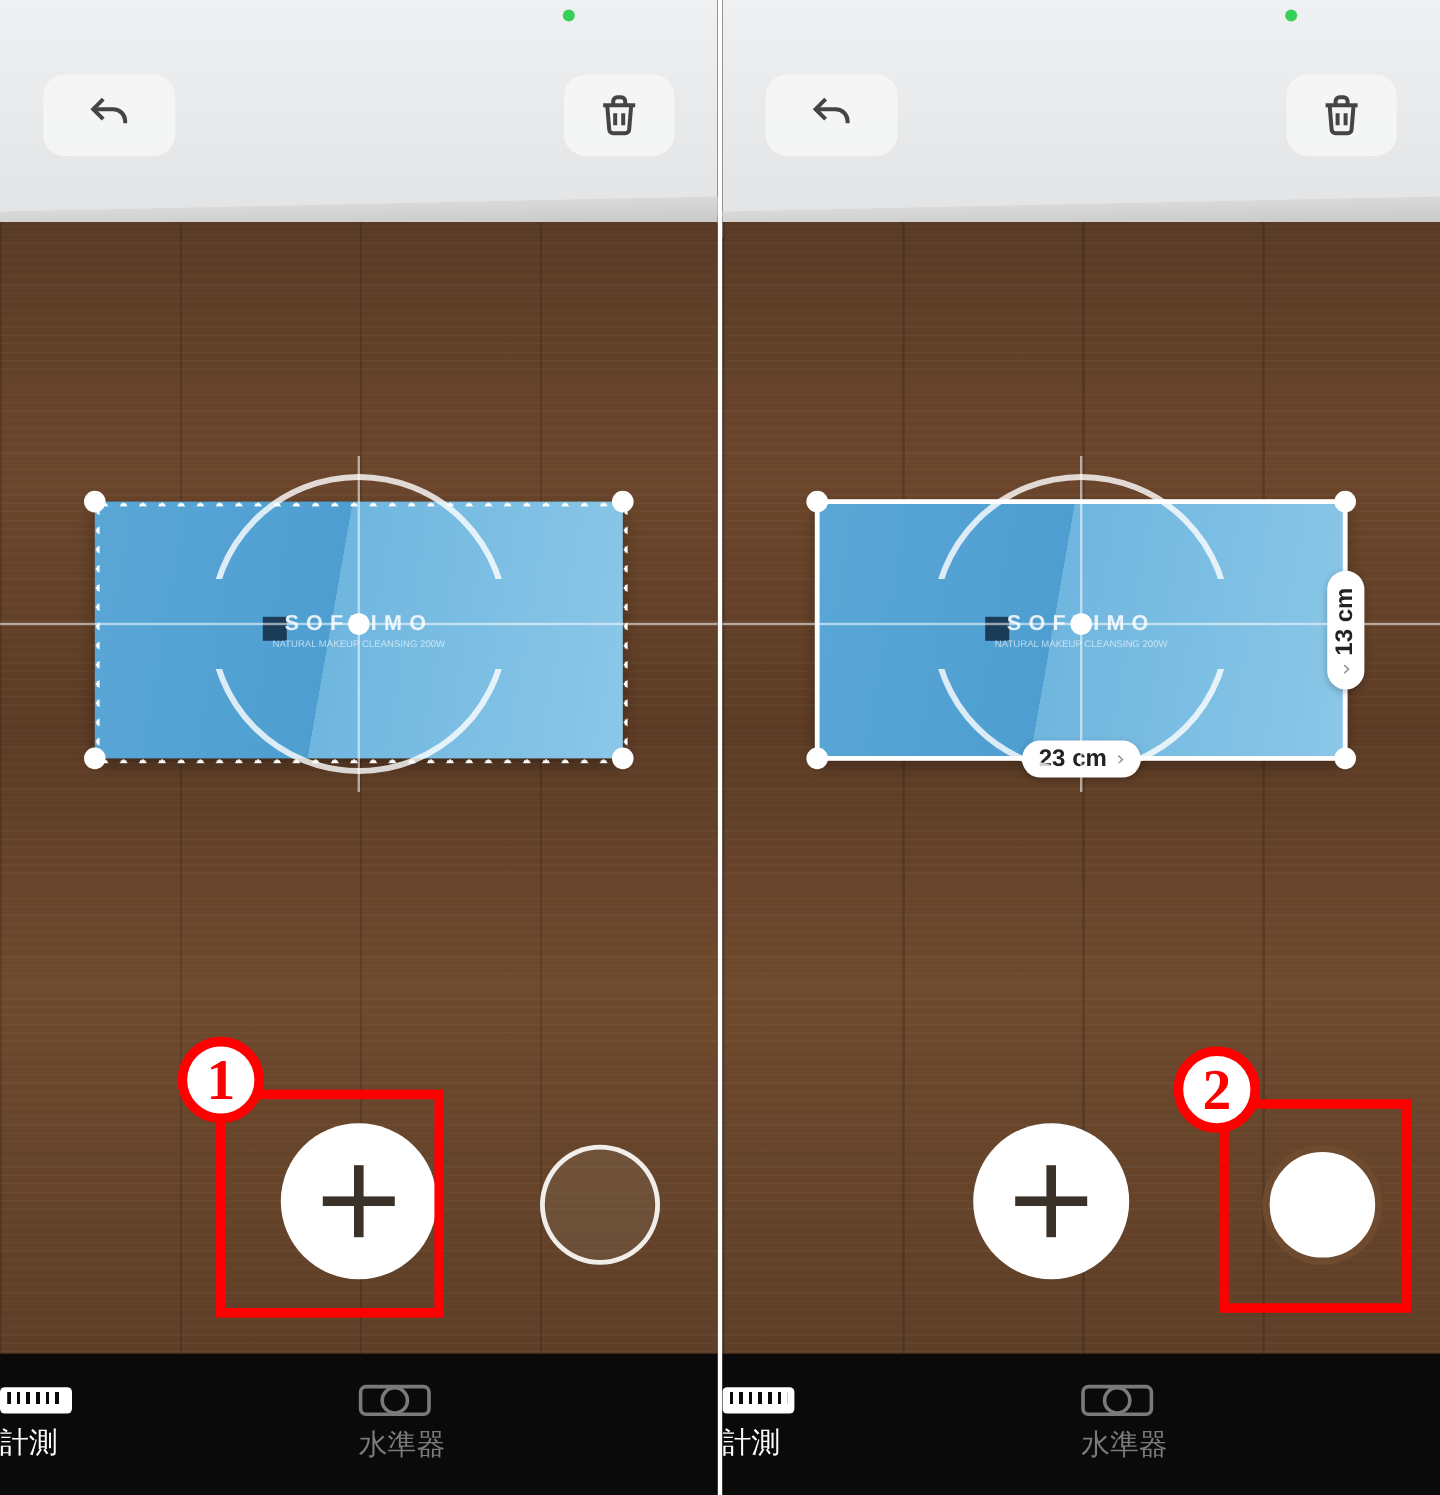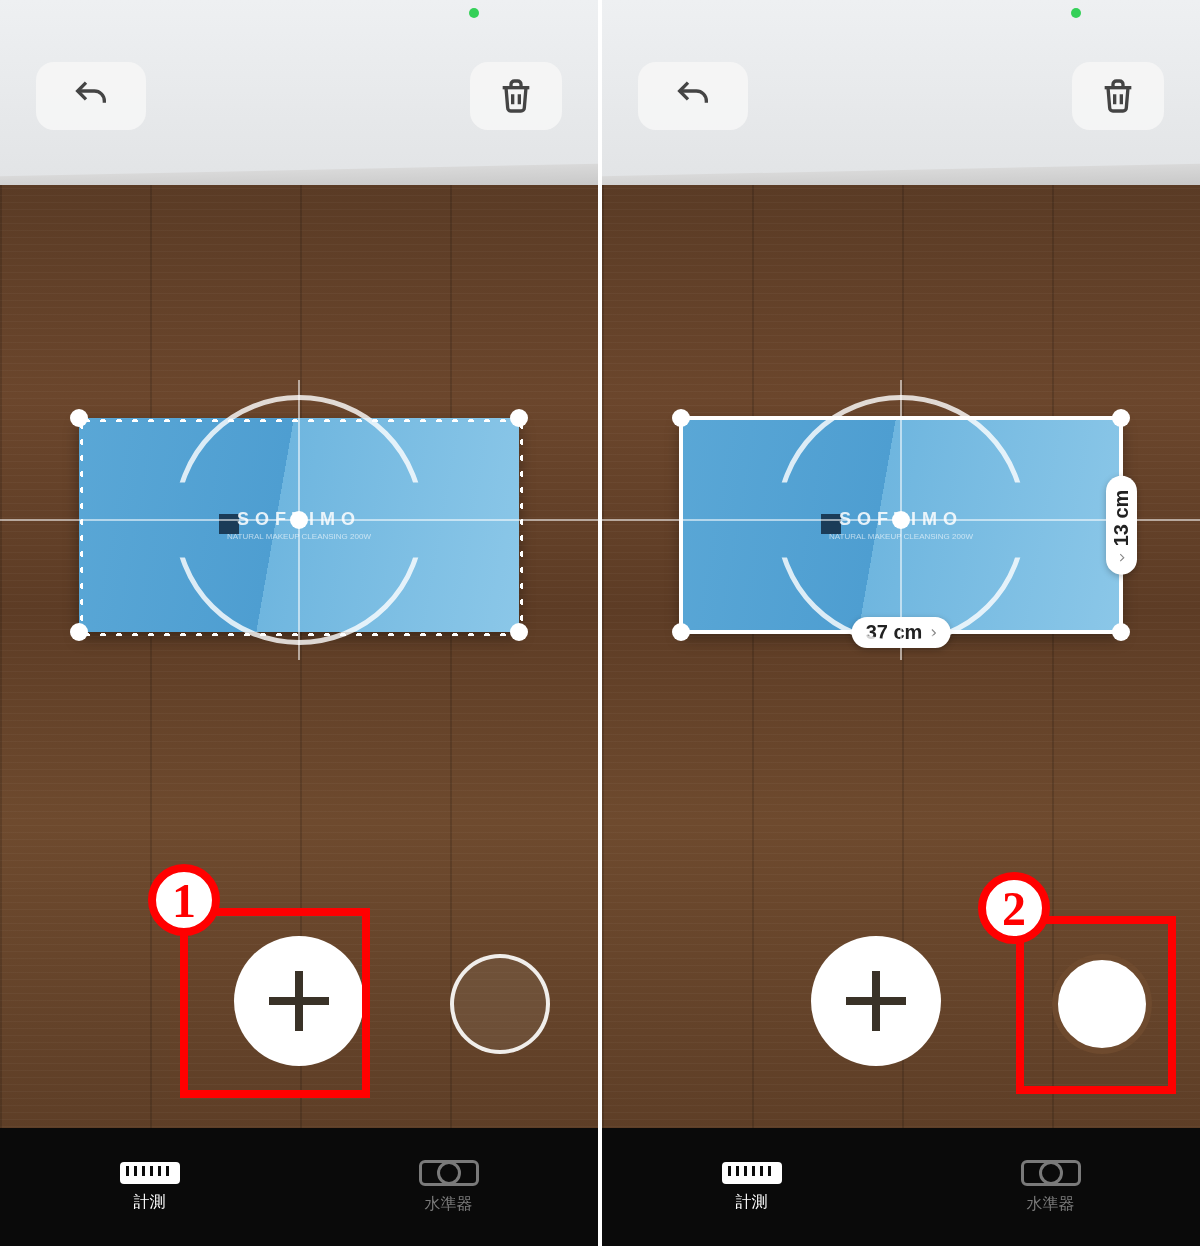--- a/index.html
+++ b/index.html
@@ -54,21 +54,21 @@
   .add-btn{position:absolute;left:50%;bottom:180px;transform:translateX(-50%);width:130px;height:130px;border-radius:50%;background:#fff;display:flex;align-items:center;justify-content:center}
   .add-btn::before,.add-btn::after{content:"";position:absolute;background:#3a3228}
   .add-btn::before{width:60px;height:8px}.add-btn::after{width:8px;height:60px}
   .shutter{position:absolute;right:48px;bottom:192px;width:100px;height:100px;border-radius:50%;background:rgba(140,120,100,.25);border:4px solid rgba(255,255,255,.9)}
   .shutter.on{background:#fff;border:6px solid #6e4a2e;box-shadow:inset 0 0 0 6px #fff}
   
   .hl{position:absolute;border:8px solid #f00}
   .num-badge{position:absolute;width:72px;height:72px;border-radius:50%;background:#fff;border:8px solid #f00;color:#f00;font-size:48px;font-weight:900;display:flex;align-items:center;justify-content:center;font-family:Georgia,serif}
   
   .tabbar{position:absolute;left:0;right:0;bottom:0;height:118px;background:#0a0a0a;display:flex}
-  .tab{flex:1;display:flex;flex-direction:column;align-items:center;justify-content:center;gap:8px;color:#7a7a7a;font-size:16px}
+  .tab{flex:1;display:flex;flex-direction:column;justify-content:center;gap:8px;color:#7a7a7a;font-size:24px}
   .tab.active{color:#fff}
   .ruler-icon{width:60px;height:22px;border-radius:4px;position:relative;background:currentColor}
   .ruler-icon::after{content:"";position:absolute;left:6px;right:6px;top:4px;height:10px;background:repeating-linear-gradient(90deg,#0a0a0a 0 3px,transparent 3px 8px)}
   .tab:not(.active) .ruler-icon::after{background:repeating-linear-gradient(90deg,currentColor 0 3px,transparent 3px 8px);opacity:1}
   .level-icon{width:60px;height:26px;border-radius:6px;border:3px solid currentColor;position:relative}
   .level-icon::before{content:"";position:absolute;left:50%;top:50%;width:18px;height:18px;border:3px solid currentColor;border-radius:50%;transform:translate(-50%,-50%)}
 </style>
 </head>
 <body>
 
@@ -176,21 +176,21 @@
       <div class="solidline" style="left:0;right:0;top:-2px;height:4px"></div>
       <div class="solidline" style="left:0;right:0;bottom:-2px;height:4px"></div>
       <div class="solidline" style="top:0;bottom:0;left:-2px;width:4px"></div>
       <div class="solidline" style="top:0;bottom:0;right:-2px;width:4px"></div>
       <div class="corner" style="left:-9px;top:-9px"></div>
       <div class="corner" style="right:-9px;top:-9px"></div>
       <div class="corner" style="left:-9px;bottom:-9px"></div>
       <div class="corner" style="right:-9px;bottom:-9px"></div>
 
       <div class="badge" style="left:50%;bottom:-16px;transform:translateX(-50%)">
-        <span class="txt">37 cm</span>
+        <span class="txt">23 cm</span>
         <svg viewBox="0 0 24 24">
             <path d="M9 6l6 6-6 6"></path>
           </svg>
       </div>
       <div class="badge vert" style="right:-16px;top:50%;transform:translateY(-50%)">
         <span class="txt">13 cm</span>
         <svg viewBox="0 0 24 24">
             <path d="M9 6l6 6-6 6"></path>
           </svg>
       </div>

